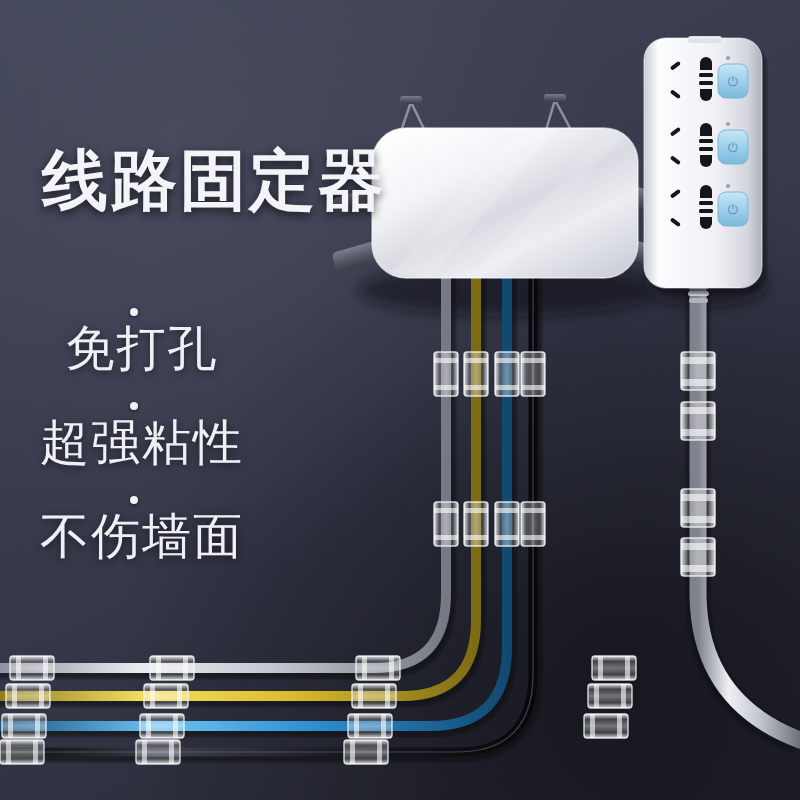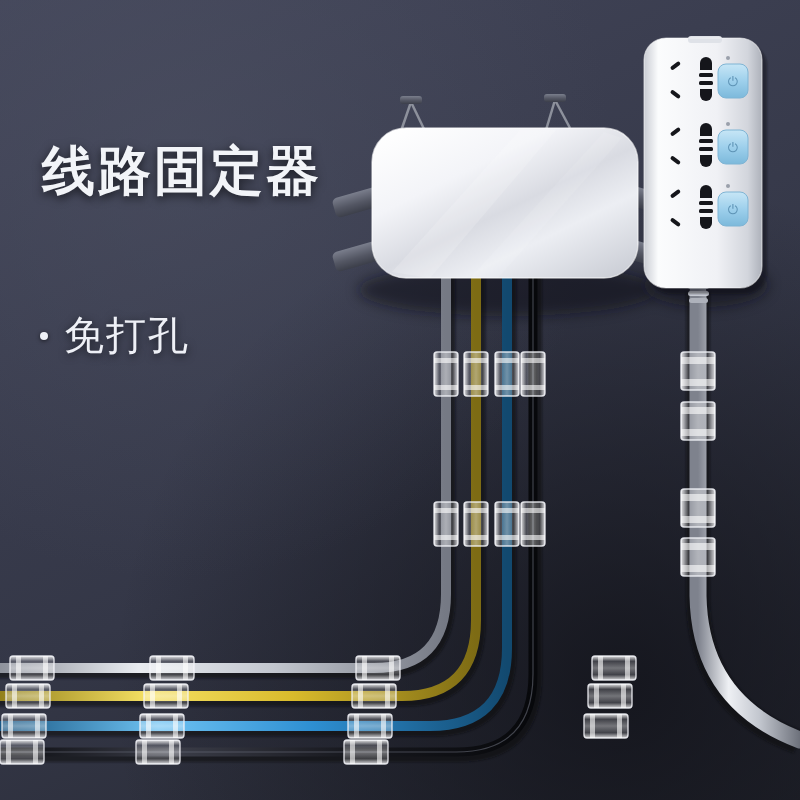--- a/index.html
+++ b/index.html
@@ -7,28 +7,29 @@
     position:relative;width:800px;height:800px;overflow:hidden;
     font-family:"DejaVu Sans","Liberation Sans",sans-serif;
     background:
       radial-gradient(circle at 22% 18%, rgba(78,82,100,.55) 0%, rgba(78,82,100,0) 48%),
       radial-gradient(circle at 78% 86%, rgba(18,19,26,.85) 0%, rgba(18,19,26,0) 55%),
       linear-gradient(155deg,#43465a 0%,#3b3e50 30%,#343747 58%,#24262f 100%);
   }
   #stage svg{position:absolute;inset:0;display:block;}
   .txt{position:absolute;color:#f2f4f8;user-select:none;}
   #title{
-    left:42px;top:136px;font-size:53px;font-weight:700;letter-spacing:3px;
+    left:42px;top:136px;font-size:66px;font-weight:700;letter-spacing:3px;
     text-shadow:0 3px 10px rgba(0,0,0,.65);
   }
   #bullets{left:40px;top:308px;}
   .bullet{
-    display:flex;align-items:center;font-size:40px;font-weight:500;
+    display:flex;align-items:center;font-size:49px;font-weight:500;
     letter-spacing:2px;margin-bottom:20px;color:#eef0f6;
     text-shadow:0 2px 8px rgba(0,0,0,.6);
+    flex-direction:column;
   }
   .dot{
     width:8px;height:8px;border-radius:50%;background:#eef0f6;
     margin-right:16px;flex:0 0 auto;box-shadow:0 1px 4px rgba(0,0,0,.6);
   }
 </style>
 </head>
 <body>
 
 <div id="stage">
@@ -397,15 +398,23 @@
     </g>
   </svg>
 
   <div class="txt" id="title">线路固定器</div>
 
   <div class="txt" id="bullets">
     <div class="bullet">
       <span class="dot"></span>
       <span>免打孔</span>
     </div>
+    <div class="bullet">
+      <span class="dot"></span>
+      <span>超强粘性</span>
+    </div>
+    <div class="bullet">
+      <span class="dot"></span>
+      <span>不伤墙面</span>
+    </div>
   </div>
 
 </div>
 
 </body></html>

